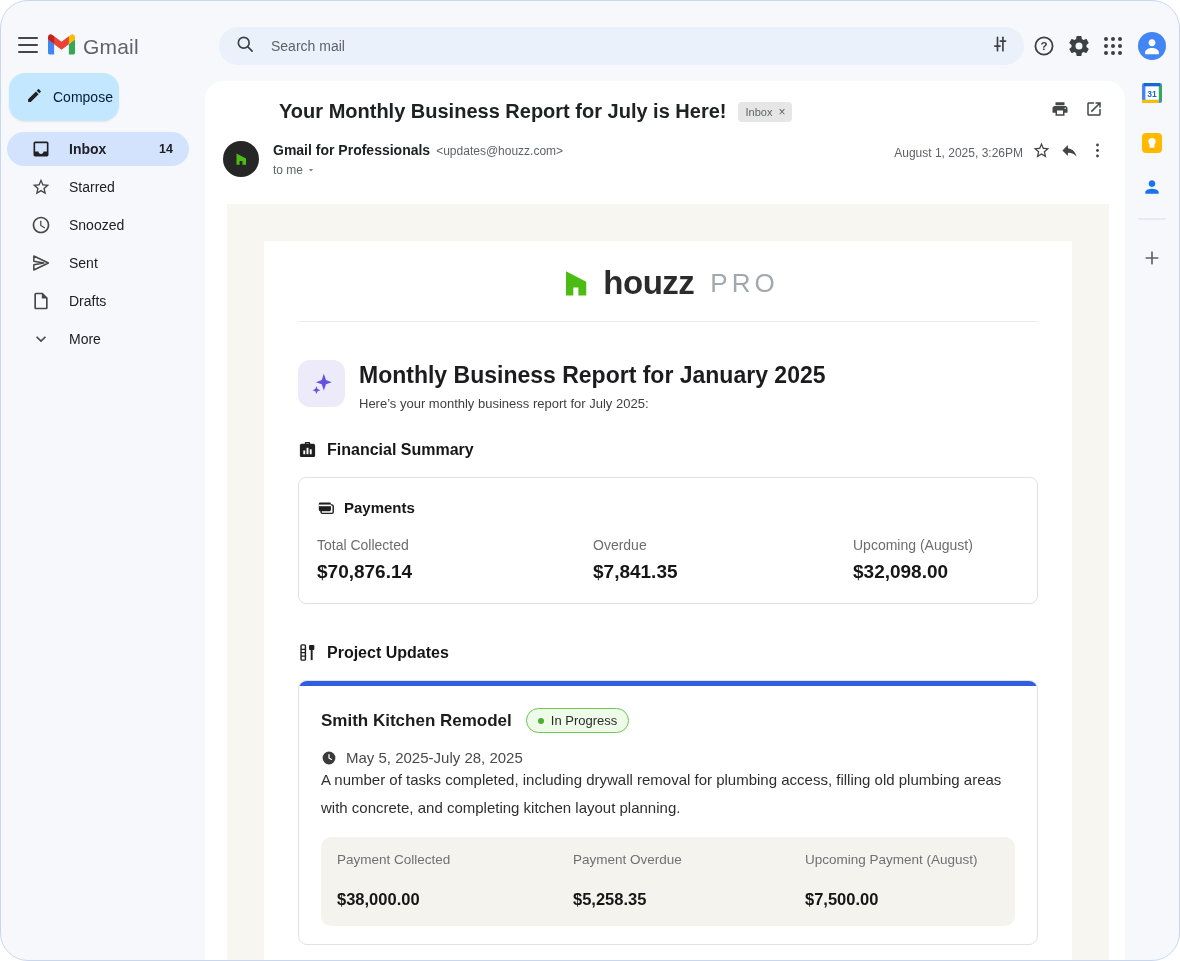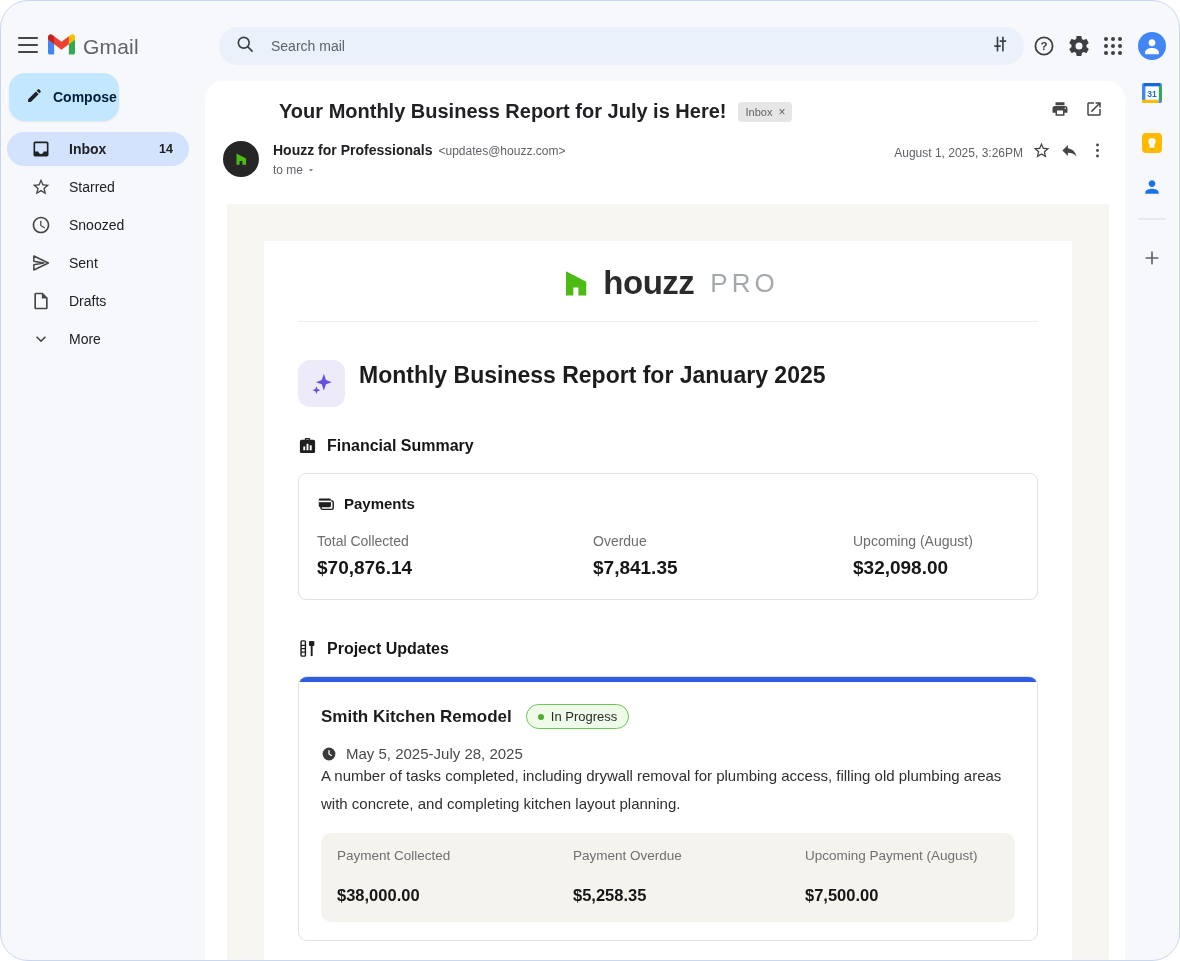--- a/index.html
+++ b/index.html
@@ -19,21 +19,21 @@
                   color:#202124; margin-left:14px; font-family:"Liberation Sans", sans-serif; }
   .search input::placeholder { color:#5f6368; }
   .tb-ico { position:absolute; top:33px; width:24px; height:24px; cursor:pointer; }
   .avatar-btn { position:absolute; left:1137px; top:31px; width:28px; height:28px; border-radius:50%;
                 background:#4285f4; display:flex; align-items:center; justify-content:center; cursor:pointer; }
 
   
   .compose { position:absolute; left:8px; top:72px; width:110px; height:48px; background:#c2e7ff;
              border-radius:16px; display:flex; align-items:center; padding-left:17px; gap:10px;
              cursor:pointer; box-shadow:0 1px 2px rgba(0,0,0,.08); }
-  .compose-label { font-size:14px; font-weight:700; color:#001d35; }
+  .compose-label { font-size:14px; font-weight:400; color:#001d35; }
   .nav { position:absolute; left:0; top:131px; width:204px; }
   .nav-row { height:34px; margin:0 16px 4px 6px; width:182px; border-radius:17px; display:flex;
              align-items:center; padding:0 16px 0 24px; cursor:pointer; color:#202124; font-size:14px; }
   .nav-row.active { background:#d3e3fd; font-weight:bold; }
   .nav-row .nv-ico { width:20px; height:20px; margin-right:18px; flex:none; }
   .nav-count { margin-left:auto; font-size:12.5px; font-weight:bold; }
 
   
   .rail-ico { position:absolute; left:1141px; width:20px; height:20px; cursor:pointer; }
   .rail-div { position:absolute; left:1137px; top:217px; width:28px; height:2px; background:#e9e7f4; border-radius:1px; }
@@ -279,21 +279,21 @@
         </svg>
       </span>
     </div>
 
     <div class="sender-avatar">
       <svg width="18" height="18" viewBox="0 0 32 32">
         <path fill="#4cbc15" d="M8 26 V6 L25 15 V26 H18.5 V19.5 H13.5 V26 Z"></path>
       </svg>
     </div>
     <div class="sender-line">
-      <span class="sender-name">Houzz for Professionals</span>
+      <span class="sender-name">Gmail for Professionals</span>
       <span class="sender-email">&lt;updates@houzz.com&gt;</span>
     </div>
     <div class="to-line">
       <span>to me</span>
       <svg width="10" height="10" viewBox="0 0 24 24" fill="#5f6368">
           <path d="M7 10l5 5 5-5z"></path>
         </svg>
     </div>
 
     <div class="msg-meta">
@@ -332,20 +332,21 @@
 
           <div class="report-head">
             <div class="spark-tile">
               <svg width="26" height="26" viewBox="0 0 28 28" fill="#6351e0">
                 <path d="M16 3l2.3 6.6L24.5 12l-6.2 2.4L16 21l-2.3-6.6L7.5 12l6.2-2.4z"></path>
                 <path d="M8 16.5l1.2 3 3 1.2-3 1.2-1.2 3-1.2-3-3-1.2 3-1.2z"></path>
               </svg>
             </div>
             <div>
               <div class="report-title">Monthly Business Report for January 2025</div>
+              <div class="report-sub">Here’s your monthly business report for July 2025:</div>
             </div>
           </div>
 
           <div class="section-head sh-fin">
             <svg width="19" height="19" viewBox="0 0 20 20">
               <path fill="#1f1f1f" d="M7.2 4V2.9c0-.5.4-.9.9-.9h3.8c.5 0 .9.4.9.9V4h3.4c1 0 1.8.8 1.8 1.8v10.4c0 1-.8 1.8-1.8 1.8H3.8c-1 0-1.8-.8-1.8-1.8V5.8C2 4.8 2.8 4 3.8 4h3.4zm1.5 0h2.6V3.5H8.7V4z"></path>
               <rect x="5.6" y="11" width="2" height="4" fill="#ffffff"></rect>
               <rect x="9" y="8.2" width="2" height="6.8" fill="#ffffff"></rect>
               <rect x="12.4" y="9.8" width="2" height="5.2" fill="#ffffff"></rect>
             </svg>

